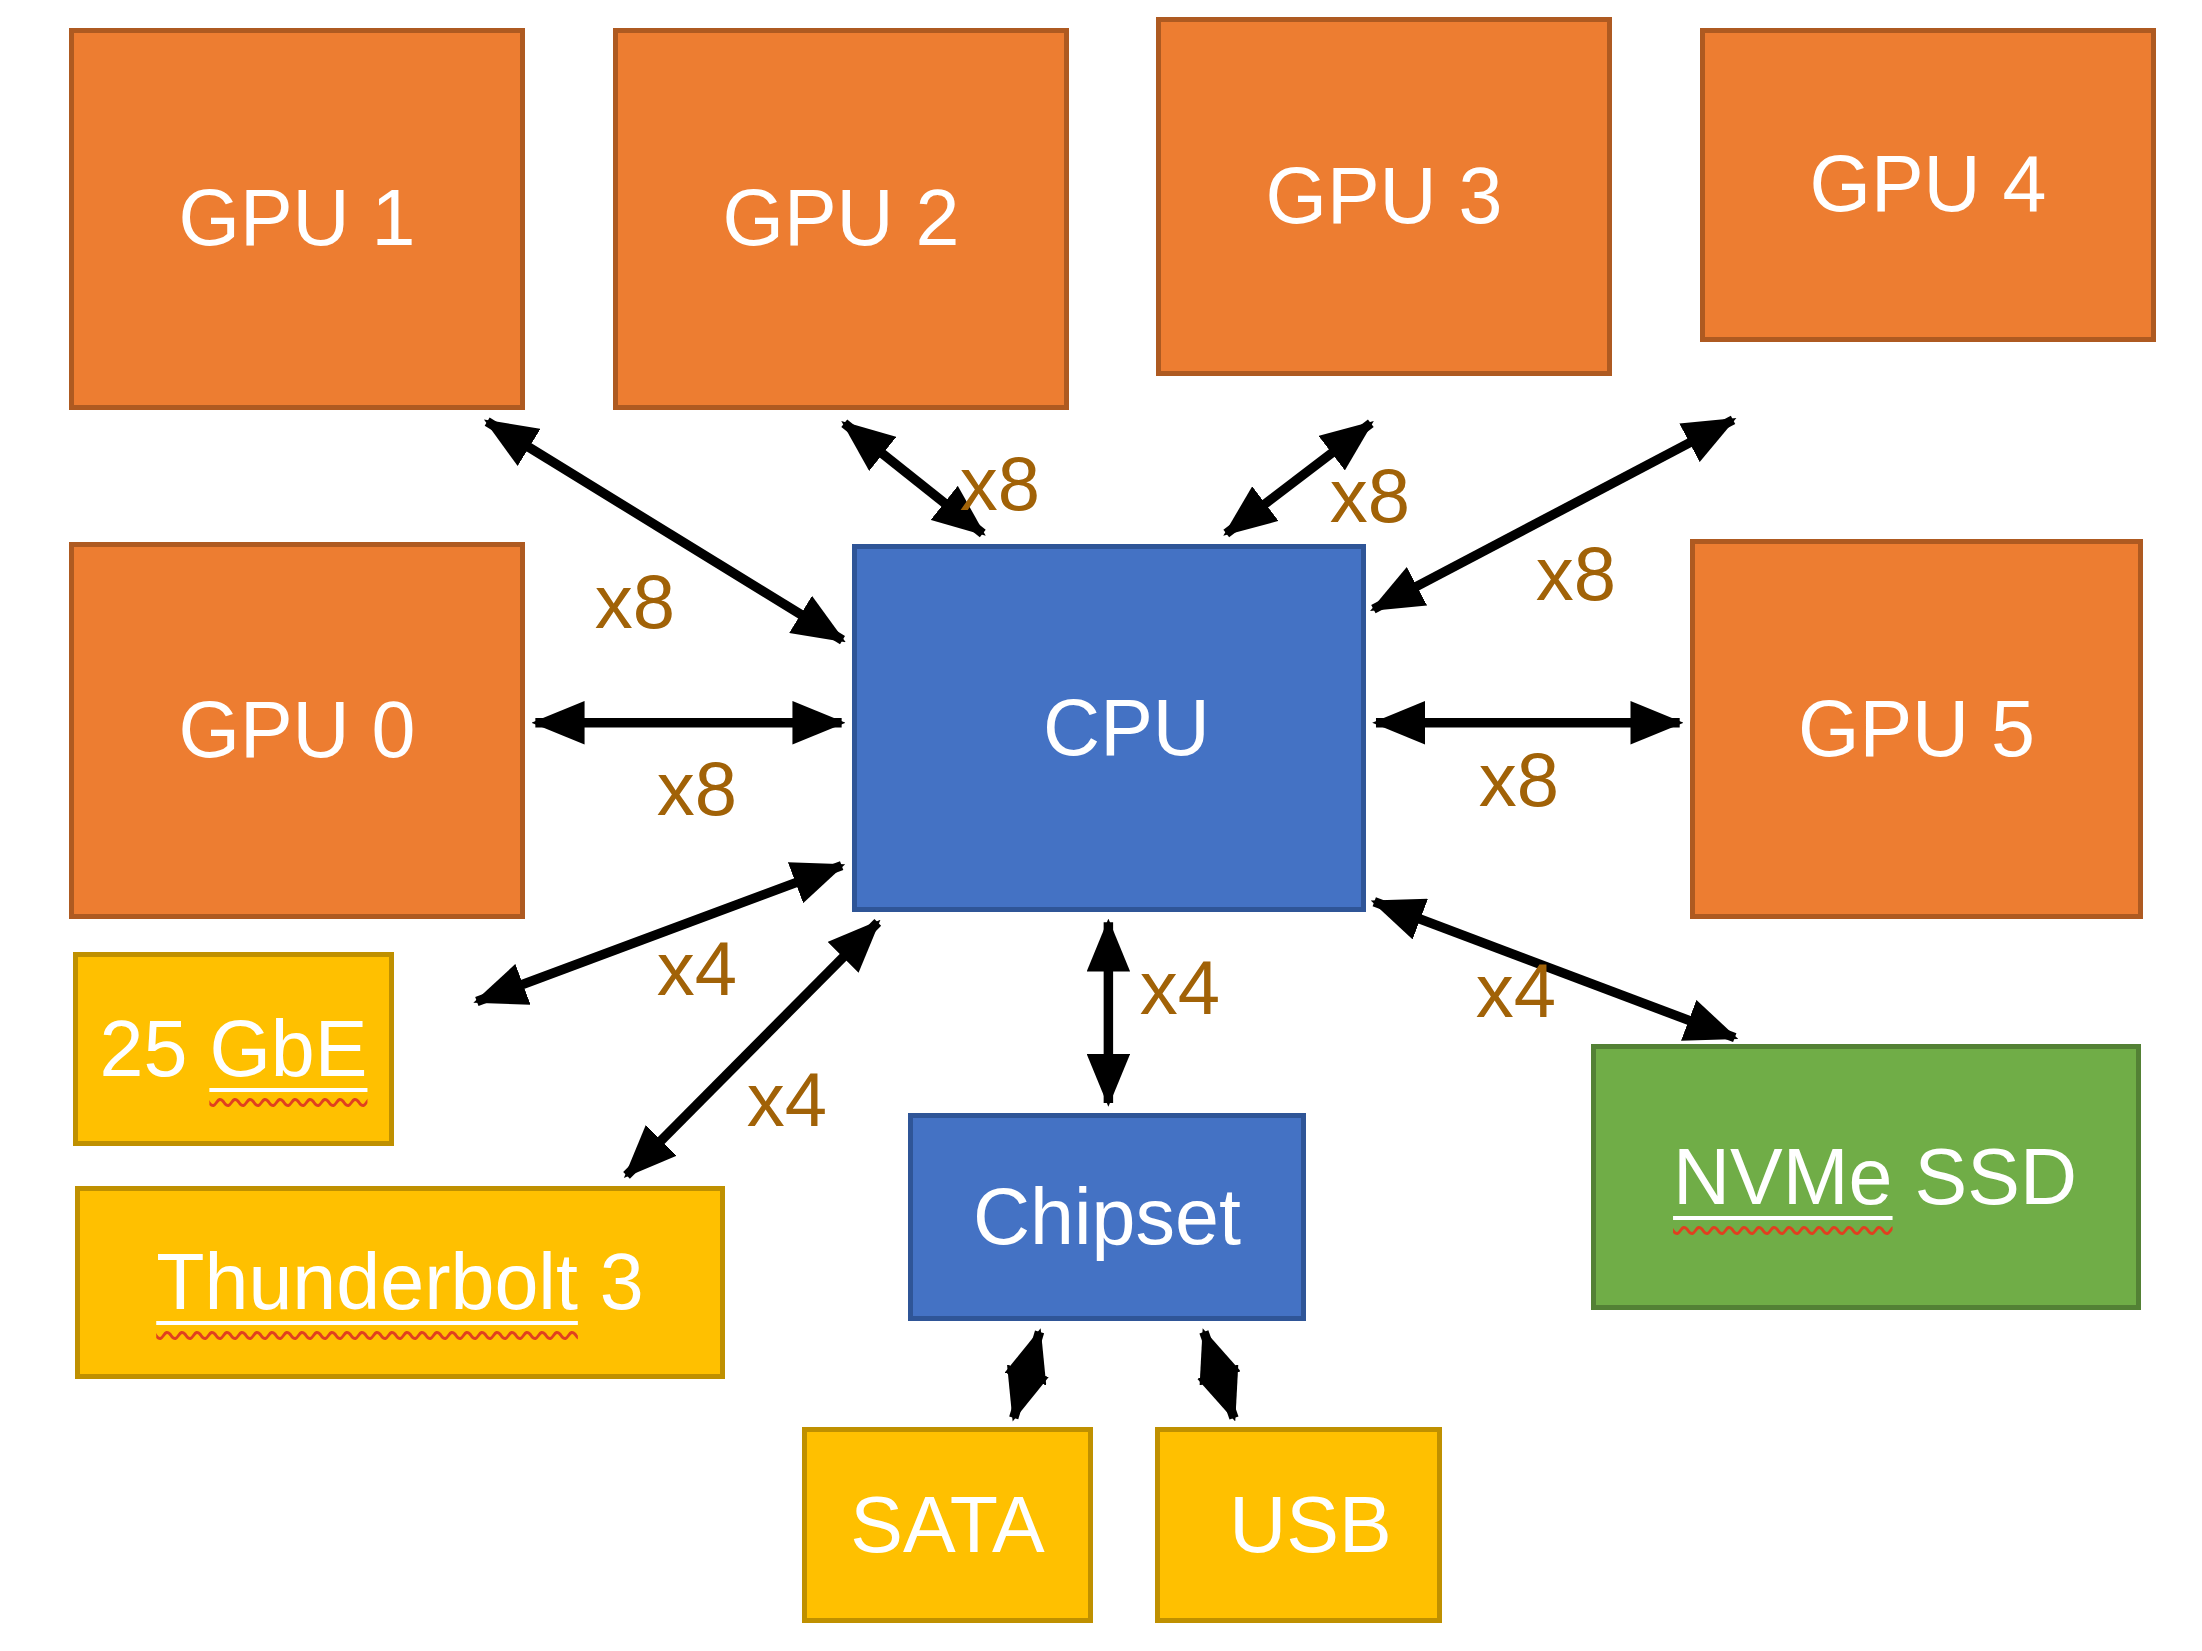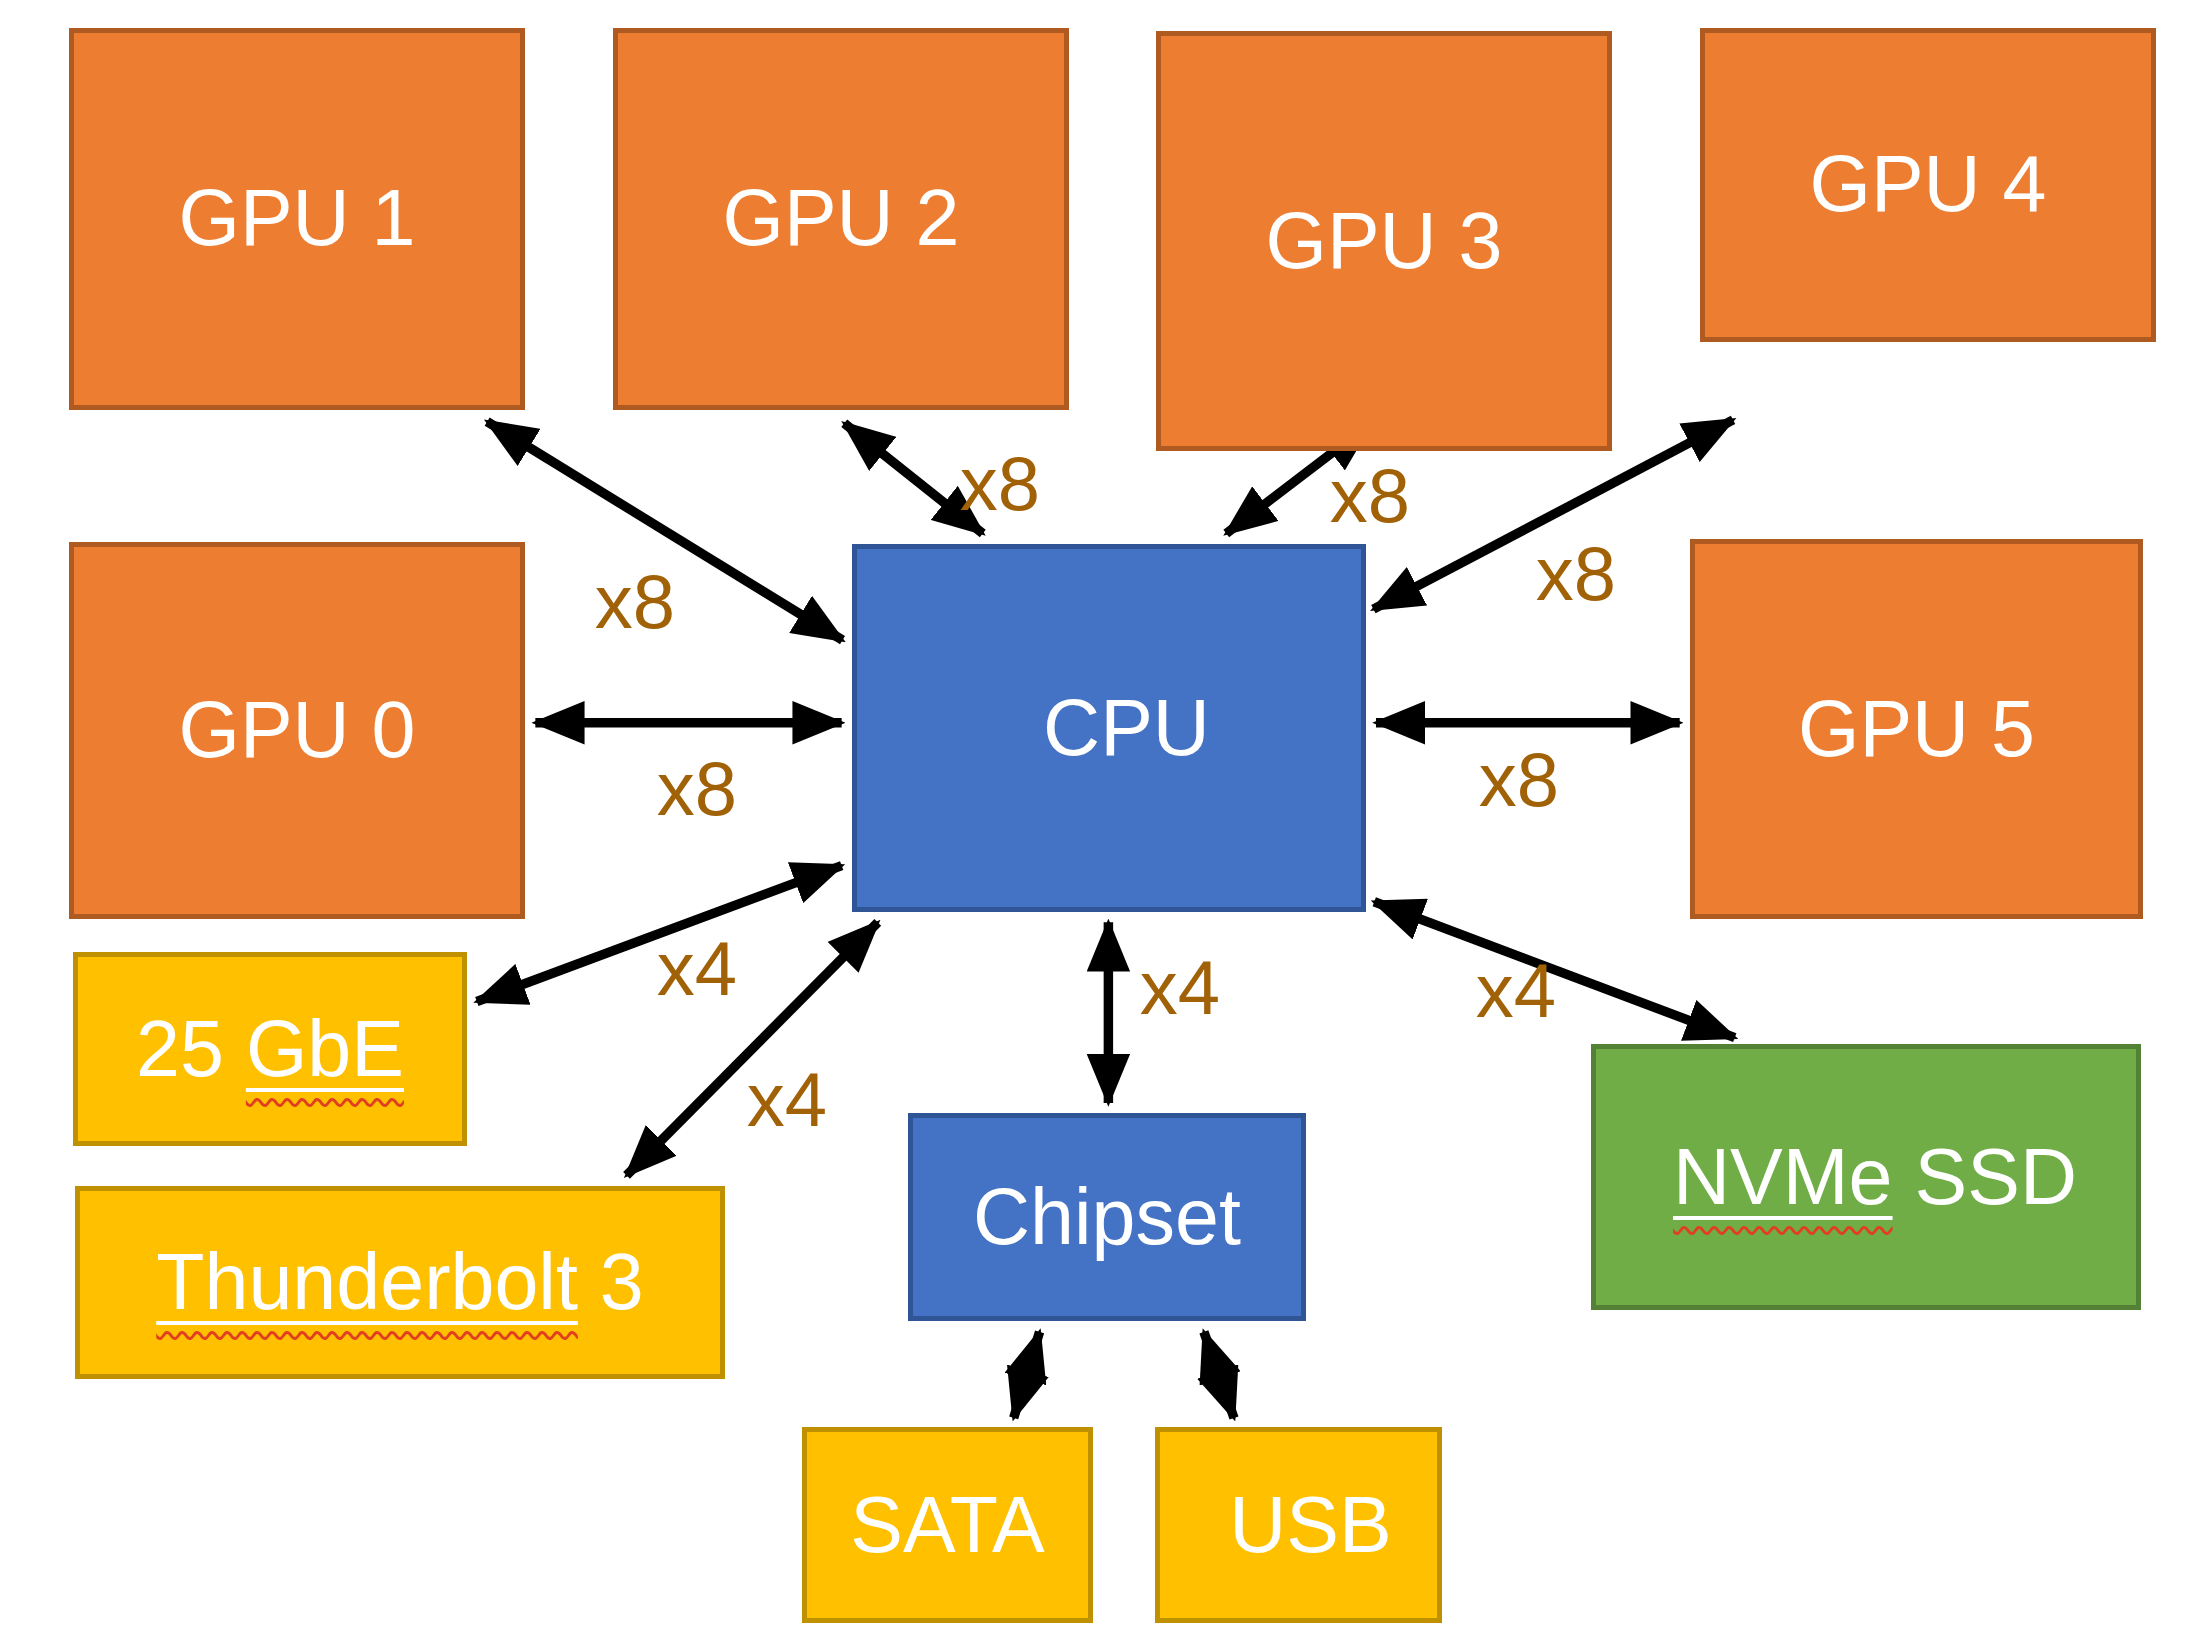--- a/index.html
+++ b/index.html
@@ -83,38 +83,38 @@
       <line x1="1399" y1="1548" x2="1434" y2="1648"></line>
     </g>
   </svg>
 
   <div class="node orange" style="left:69px;   top:27.5px;  width:456px; height:382px;">
     <span>GPU 1</span>
   </div>
   <div class="node orange" style="left:613px;  top:27.5px;  width:456px; height:382px;">
     <span>GPU 2</span>
   </div>
-  <div class="node orange" style="left:1156px; top:31px;  width:456px; height:420px;">
+  <div class="node orange" style="left:1156px; top:17px;  width:456px; height:359px;">
     <span>GPU 3</span>
   </div>
   <div class="node orange" style="left:1700px; top:27.5px;  width:456px; height:314px;">
     <span>GPU 4</span>
   </div>
 
   <div class="node orange" style="left:69px;   top:542px; width:456px; height:377px;">
     <span>GPU 0</span>
   </div>
   <div class="node blue" style="left:852px;  top:544px; width:514px; height:368px;padding-left:35px;">
     <span>CPU</span>
   </div>
   <div class="node orange" style="left:1690px; top:539px; width:453px; height:380px;">
     <span>GPU 5</span>
   </div>
 
-  <div class="node gold" style="left:73px; top:952px; width:394px; height:194px;">
+  <div class="node gold" style="left:73px; top:952px; width:321px; height:194px;">
     <span><span>25 </span><span class="sp-err"><span class="uword">GbE</span></span><span></span></span>
   </div>
   <div class="node gold" style="left:75px; top:1186px; width:650px; height:193px;">
     <span><span></span><span class="sp-err"><span class="uword">Thunderbolt</span></span><span> 3</span></span>
   </div>
 
   <div class="node blue" style="left:908px; top:1113px; width:398px; height:208px;">
     <span>Chipset</span>
   </div>
   <div class="node gold" style="left:802px; top:1427px; width:291px; height:196px;">

